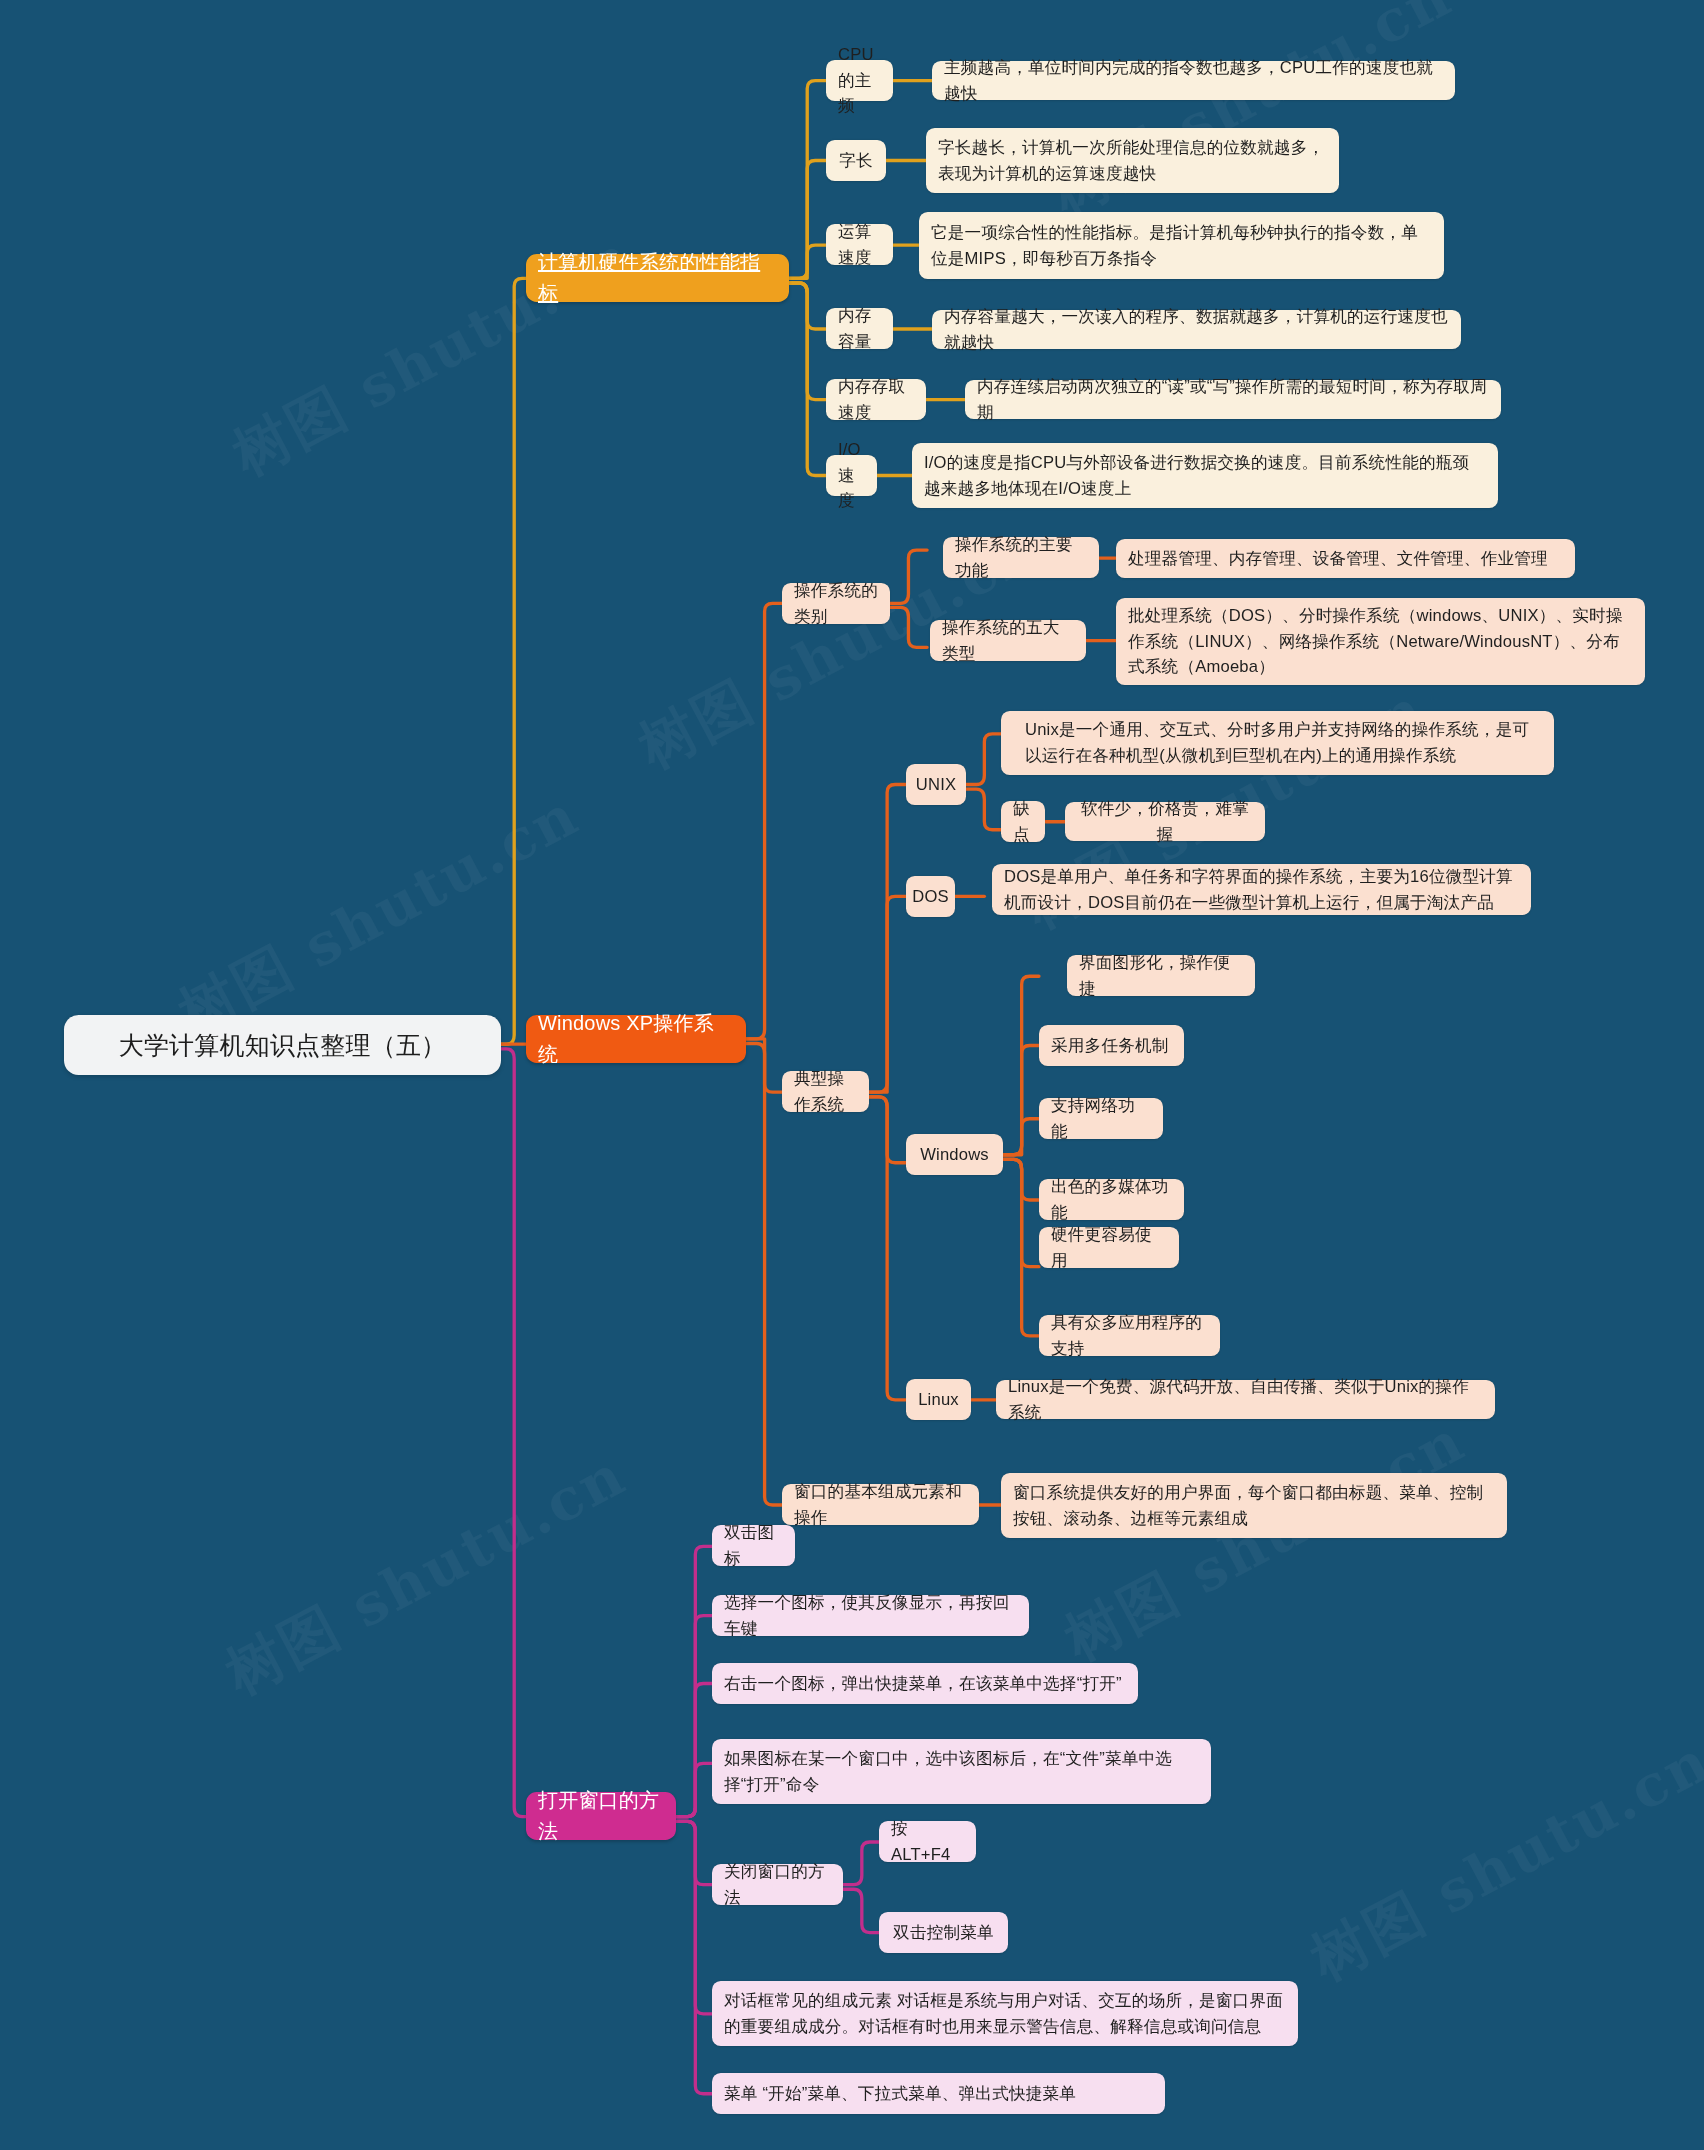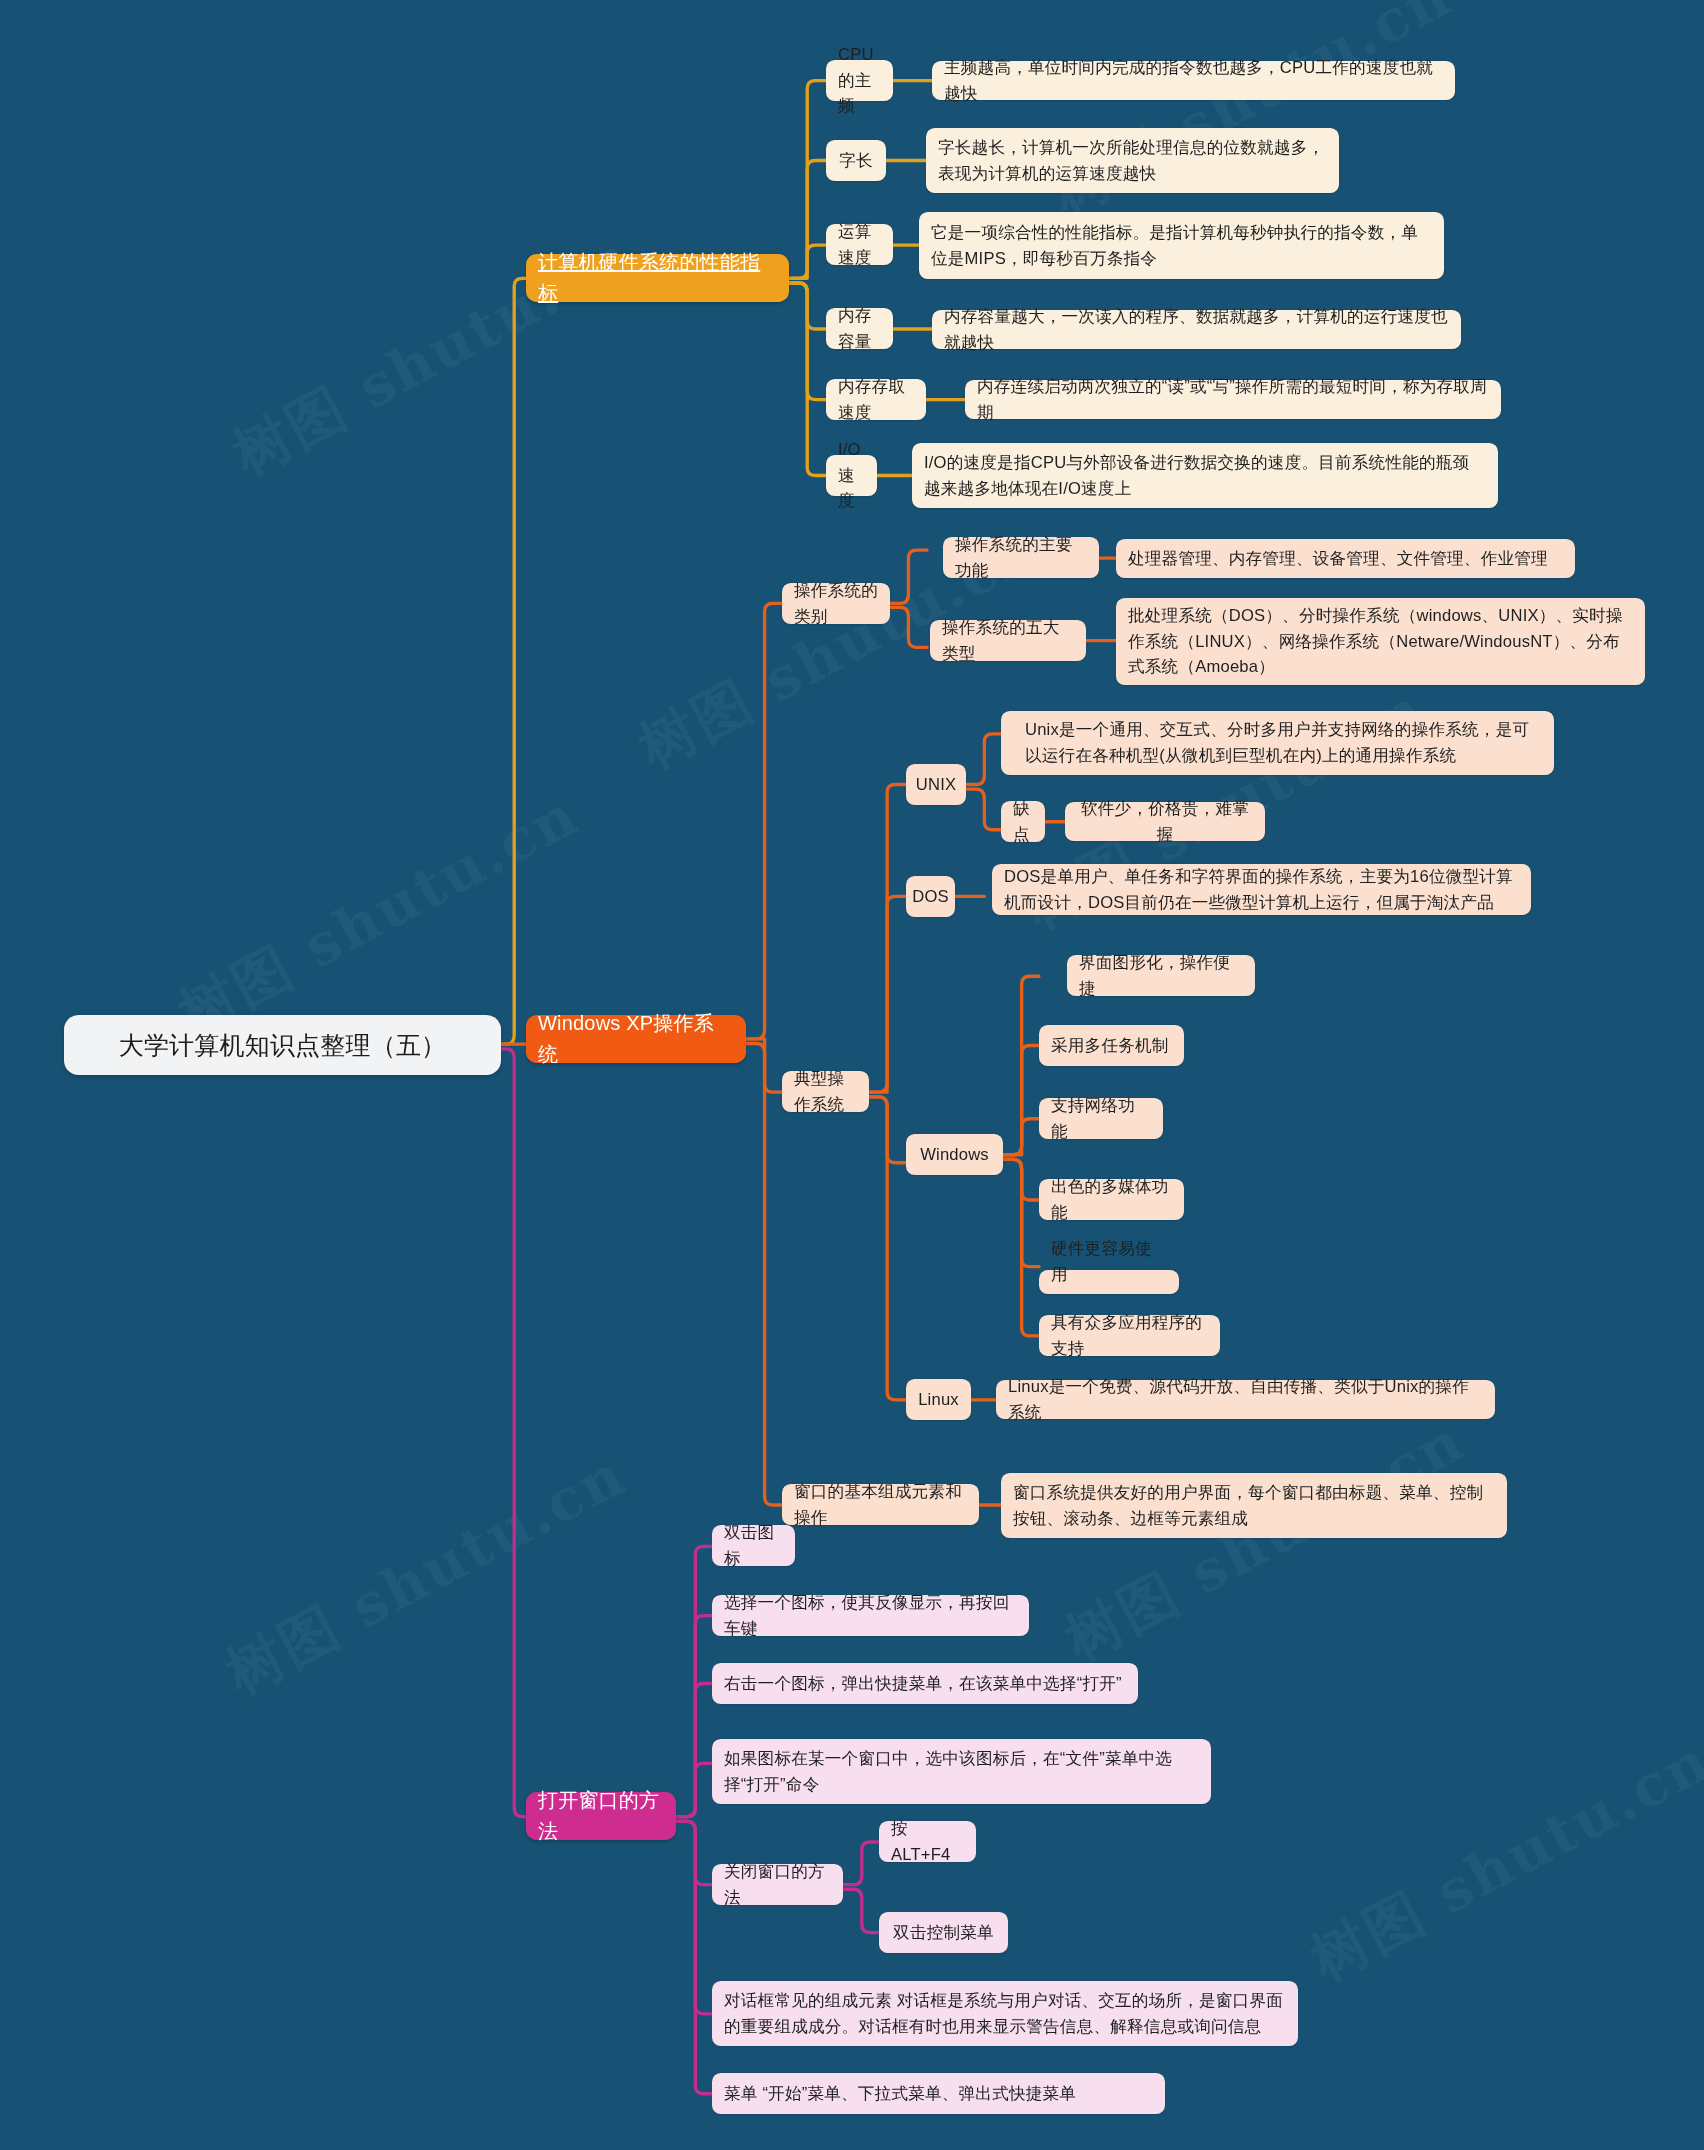--- a/index.html
+++ b/index.html
@@ -255,21 +255,21 @@
     </div>
   <div class="node leaf orange" style="left:1039px;top:1025px;width:145px;height:41px;">
     <span>采用多任务机制</span>
     </div>
   <div class="node leaf orange" style="left:1039px;top:1098px;width:124px;height:41px;">
     <span>支持网络功能</span>
     </div>
   <div class="node leaf orange" style="left:1039px;top:1179px;width:145px;height:41px;">
     <span>出色的多媒体功能</span>
     </div>
-  <div class="node leaf orange" style="left:1039px;top:1270px;width:140px;height:24px;align-items:flex-end;">
+  <div class="node leaf orange" style="left:1039px;top:1227px;width:140px;height:41px;">
     <span>硬件更容易使用</span>
     </div>
   <div class="node leaf orange" style="left:1039px;top:1315px;width:181px;height:41px;">
     <span>具有众多应用程序的支持</span>
     </div>
 
   <div class="node leaf orange" style="left:906px;top:1379px;width:65px;height:41px;justify-content:center;">
     <span>Linux</span>
     </div>
   <div class="node leaf orange" style="left:996px;top:1380px;width:499px;height:39px;">

